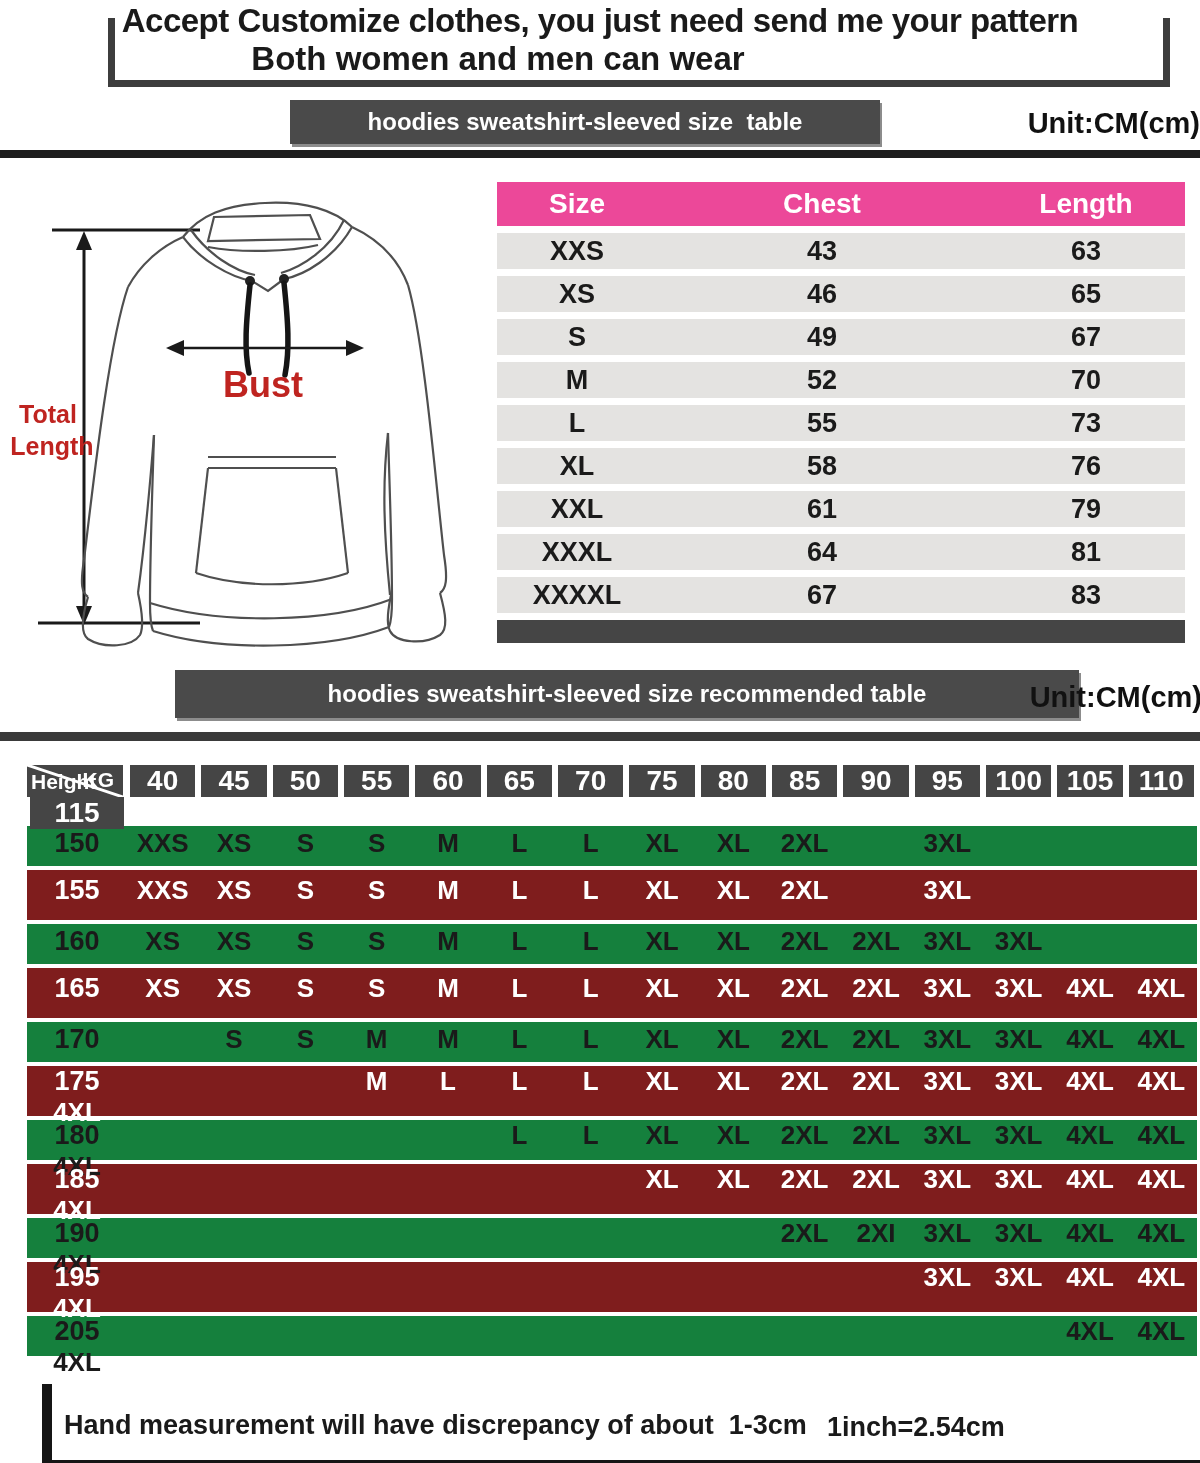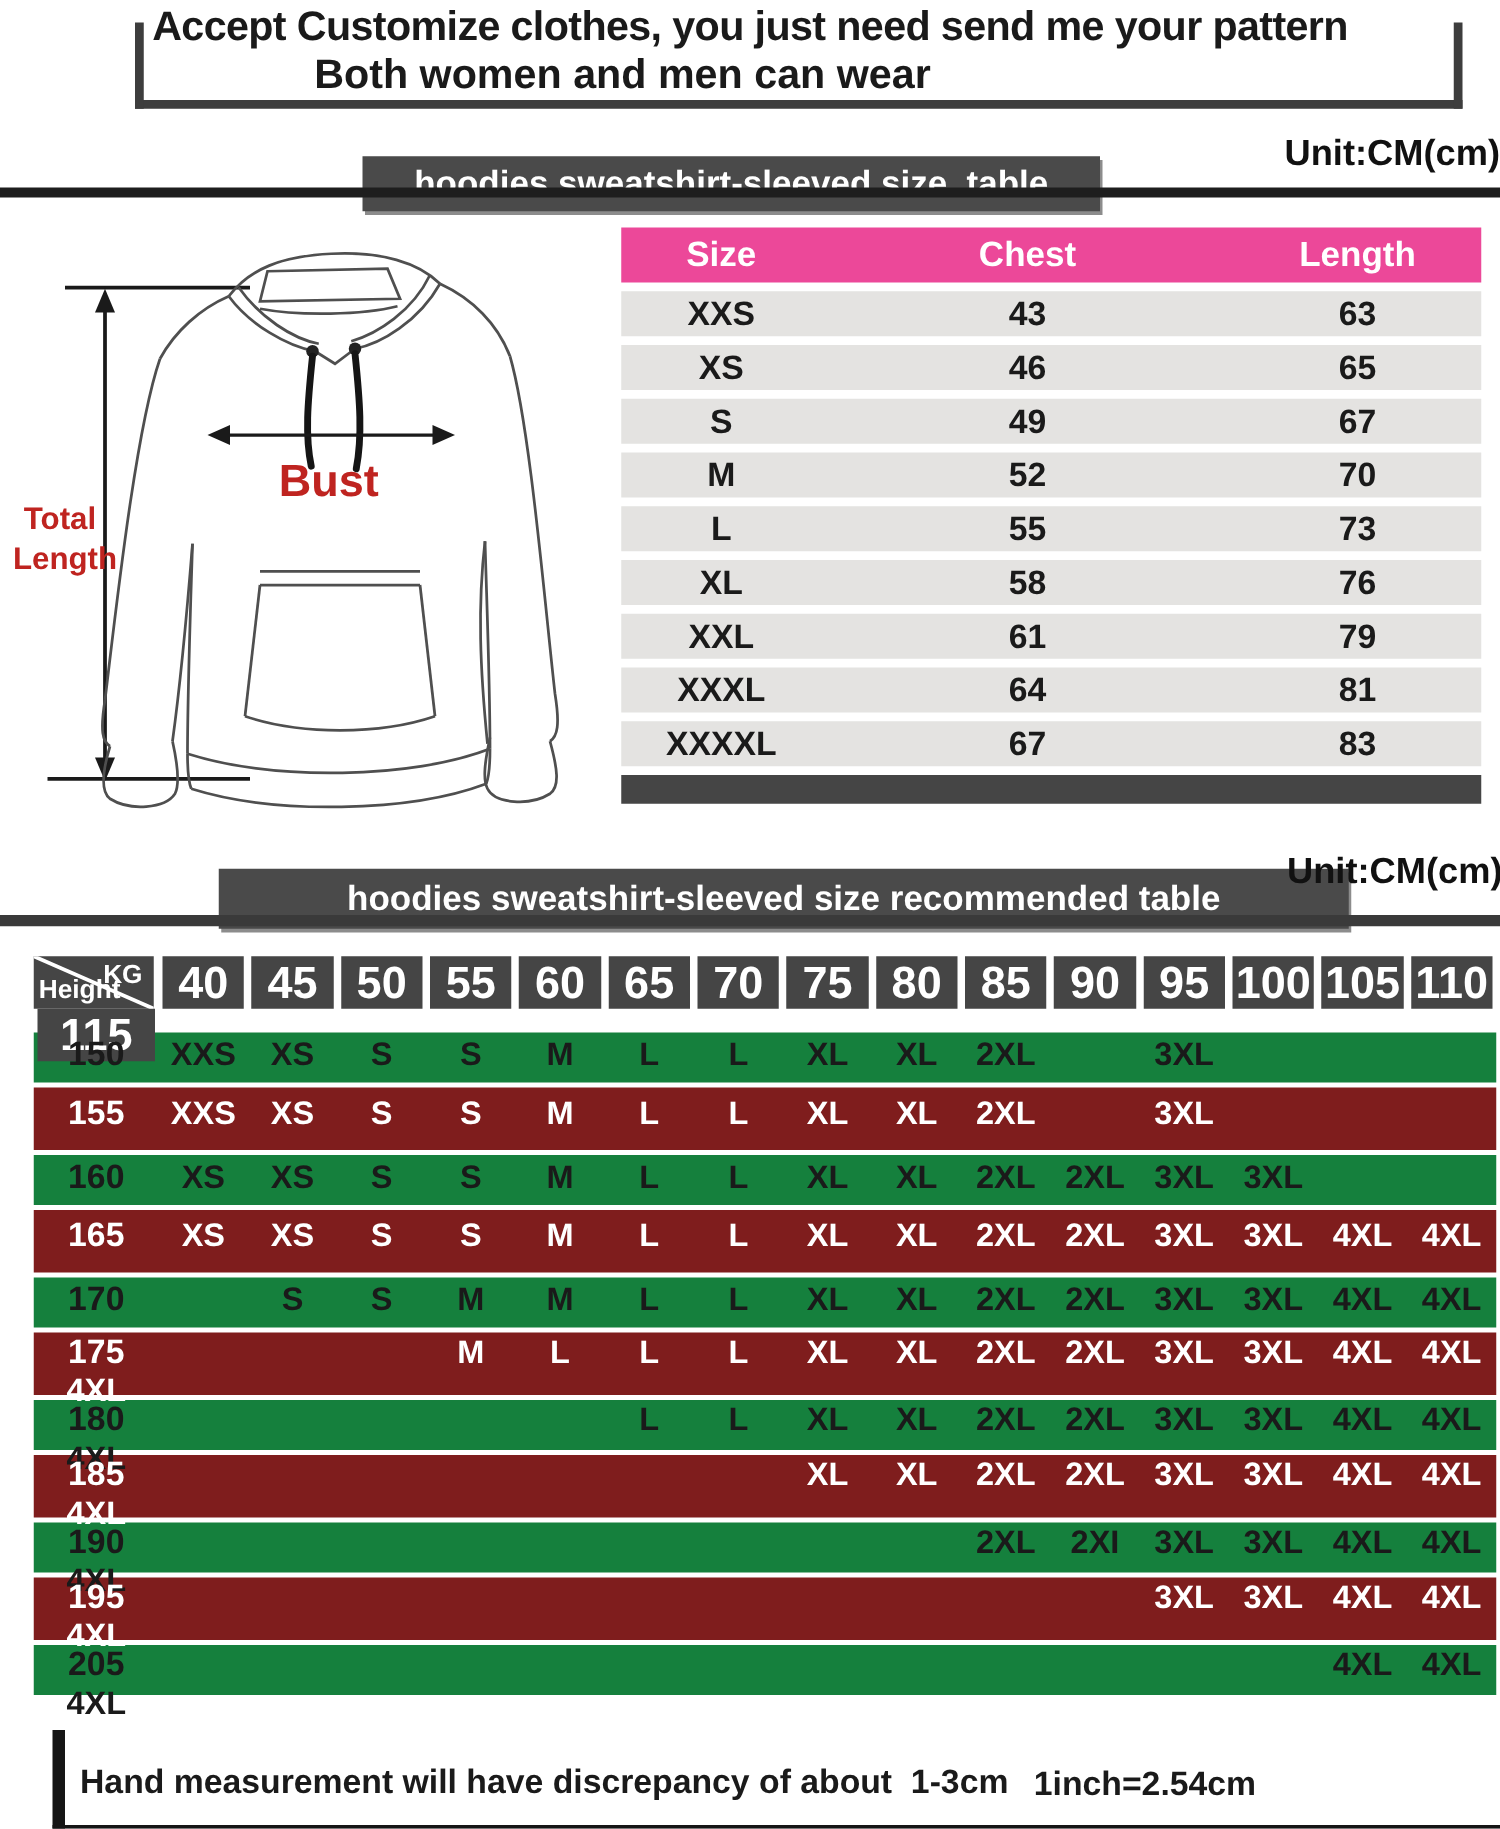--- a/index.html
+++ b/index.html
@@ -8,21 +8,21 @@
   .abs{position:absolute;}
 
   
   #header-line1{left:0;top:2px;width:1200px;text-align:center;font-size:33px;letter-spacing:-0.5px;z-index:2;}
   #header-line2{left:0;top:40px;width:996px;text-align:center;font-size:33px;z-index:2;}
   #header-frame{left:108px;top:18px;width:1048px;height:62px;z-index:1;
                 border-left:7px solid #3d3d3d;border-right:7px solid #3d3d3d;border-bottom:7px solid #3d3d3d;}
 
   
   .tbar{background:#4a4a4a;color:#fff;display:flex;align-items:center;justify-content:center;
-        font-size:28px;white-space:pre;box-shadow:2px 3px 0 rgba(45,45,45,.55);margin-top:25px;}
+        font-size:24px;white-space:pre;box-shadow:2px 3px 0 rgba(45,45,45,.55);}
   #tbar1{left:290px;top:100px;width:590px;height:44px;}
   #tbar2{left:175px;top:670px;width:904px;height:48px;}
   .unit{font-size:29px;color:#111;text-align:right;}
   #unit1{left:1000px;top:107px;width:200px;}
   #unit2{left:1010px;top:681px;width:192px;}
   #divider1{left:0;top:150px;width:1200px;height:8px;background:#1e1e1e;}
   #divider2{left:0;top:732px;width:1200px;height:9px;background:#3a3a3a;}
 
   
   #size-table{left:497px;top:182px;width:688px;}
@@ -30,21 +30,21 @@
   #st-head{height:44px;background:#ec4899;color:#fff;font-size:28px;}
   .st-cell{display:flex;align-items:center;justify-content:center;}
   .st-row{height:36px;margin-top:7px;background:#e4e3e1;font-size:27px;}
   #st-footer{height:23px;margin-top:7px;background:#454545;}
 
   
   #rec-table{left:0;top:765px;width:1197px;}
   .rt-grid{display:grid;grid-template-columns:100px repeat(15,1fr);margin-left:27px;}
   #rt-header{height:57px;}
   .rt-hbox{height:100%;margin:0 3px;background:#454545;color:#fff;display:flex;
-           align-items:center;justify-content:center;font-size:36px;}
+           align-items:center;justify-content:center;font-size:28px;}
   #rt-corner{position:relative;background:#454545;color:#fff;margin-right:4px;}
   #rt-corner svg{position:absolute;left:0;top:0;width:100%;height:100%;}
   #corner-kg{position:absolute;top:3px;right:9px;font-size:21px;}
   #corner-height{position:absolute;bottom:3px;left:4px;font-size:21px;}
   .rt-row{height:40px;margin-top:4px;background:#15803d;font-size:26px;}
   .rt-row.dark{height:50px;background:#7f1d1d;color:#fff;}
   .rt-cell{display:flex;align-items:center;justify-content:center;}
   .rt-height{font-size:27px;}
 
   

